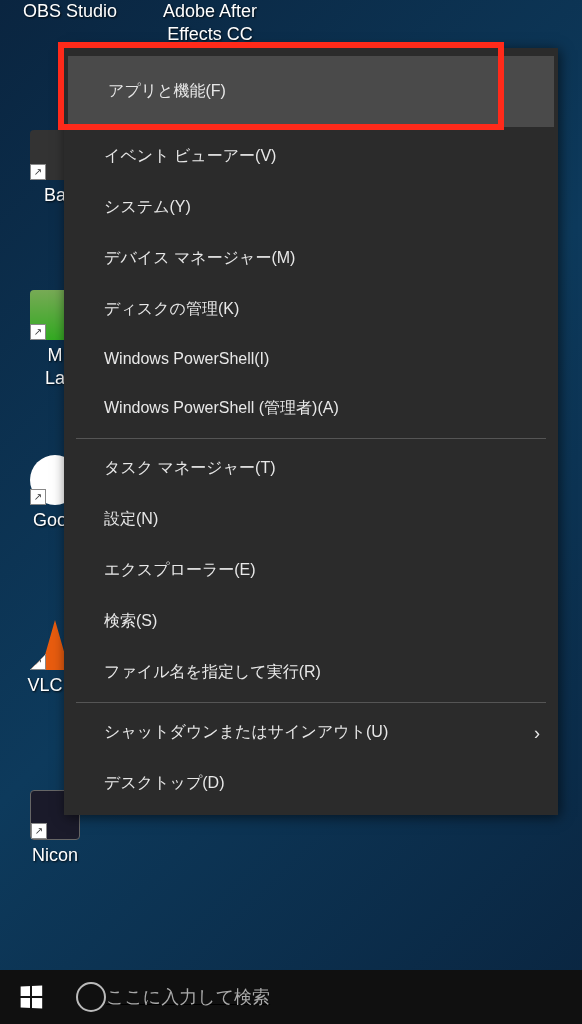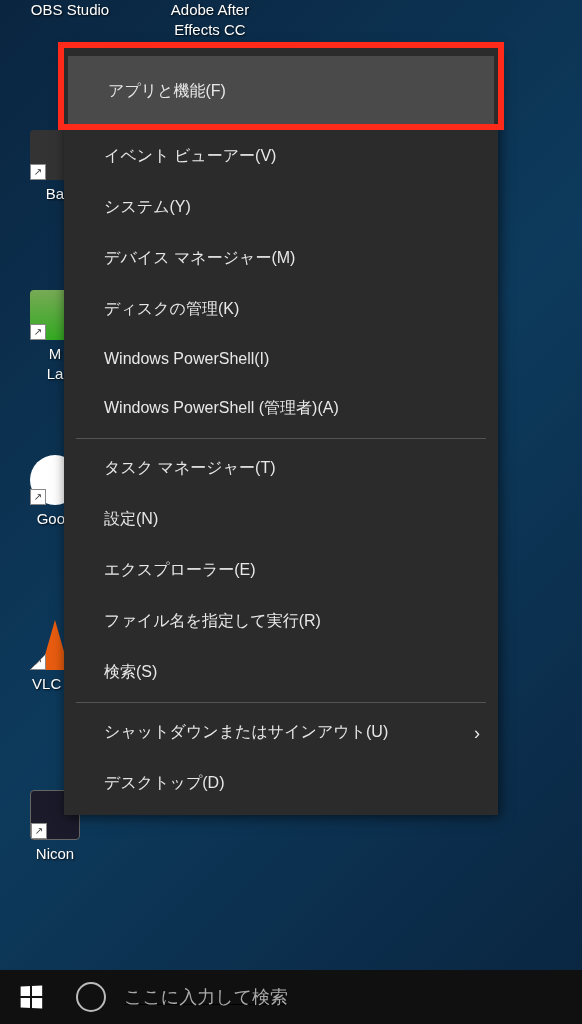--- a/index.html
+++ b/index.html
@@ -42,21 +42,21 @@
       left: 0;
       width: 16px;
       height: 16px;
       background: white;
       border: 1px solid #888;
       font-size: 10px;
       line-height: 14px;
       color: #333;
     }
     .desktop-icon .label {
-      font-size: 15px;
+      font-size: 18px;
       text-shadow: 1px 1px 2px rgba(0,0,0,0.8);
       line-height: 1.3;
     }
     .icon-obs { top: 0; left: 20px; }
     .icon-ae { top: 0; left: 160px; }
     .icon-ba { top: 130px; left: 5px; }
     .icon-m { top: 290px; left: 5px; }
     .icon-goog { top: 455px; left: 5px; }
     .icon-vlc { top: 620px; left: 5px; }
     .icon-nicon { top: 790px; left: 5px; }
@@ -68,21 +68,21 @@
       width: 446px;
       height: 88px;
       border: 6px solid #ff2a1a;
       z-index: 20;
       pointer-events: none;
     }
     .context-menu {
       position: absolute;
       top: 48px;
       left: 64px;
-      width: 434px;
+      width: 494px;
       background: #2b2b2b;
       box-shadow: 2px 2px 12px rgba(0,0,0,0.6);
       z-index: 10;
       padding-bottom: 6px;
     }
     .menu-item {
       padding: 15px 18px 15px 40px;
       color: #e8e8e8;
       font-size: 16px;
       cursor: default;
@@ -136,21 +136,20 @@
     }
     .win-logo div {
       background: white;
     }
     .search-bar {
       flex: 1;
       height: 54px;
       display: flex;
       align-items: center;
       padding-left: 14px;
-      gap: 18px;
       text-decoration: underline;
     }
     .cortana-circle {
       width: 30px;
       height: 30px;
       border: 2px solid #bbb;
       border-radius: 50%;
     }
     .search-placeholder {
       color: #aaa;
@@ -230,24 +229,24 @@
   <div class="menu-item">
     <span>タスク マネージャー(T)</span>
   </div>
   <div class="menu-item">
     <span>設定(N)</span>
   </div>
   <div class="menu-item">
     <span>エクスプローラー(E)</span>
   </div>
   <div class="menu-item">
+    <span>検索(S)</span>
+  </div>
+  <div class="menu-item">
     <span>ファイル名を指定して実行(R)</span>
-  </div>
-  <div class="menu-item">
-    <span>検索(S)</span>
   </div>
 
   <div class="menu-separator"></div>
 
   <div class="menu-item">
     <span>シャットダウンまたはサインアウト(U)</span>
     <span class="submenu-arrow">›</span>
   </div>
   <div class="menu-item">
     <span>デスクトップ(D)</span>

